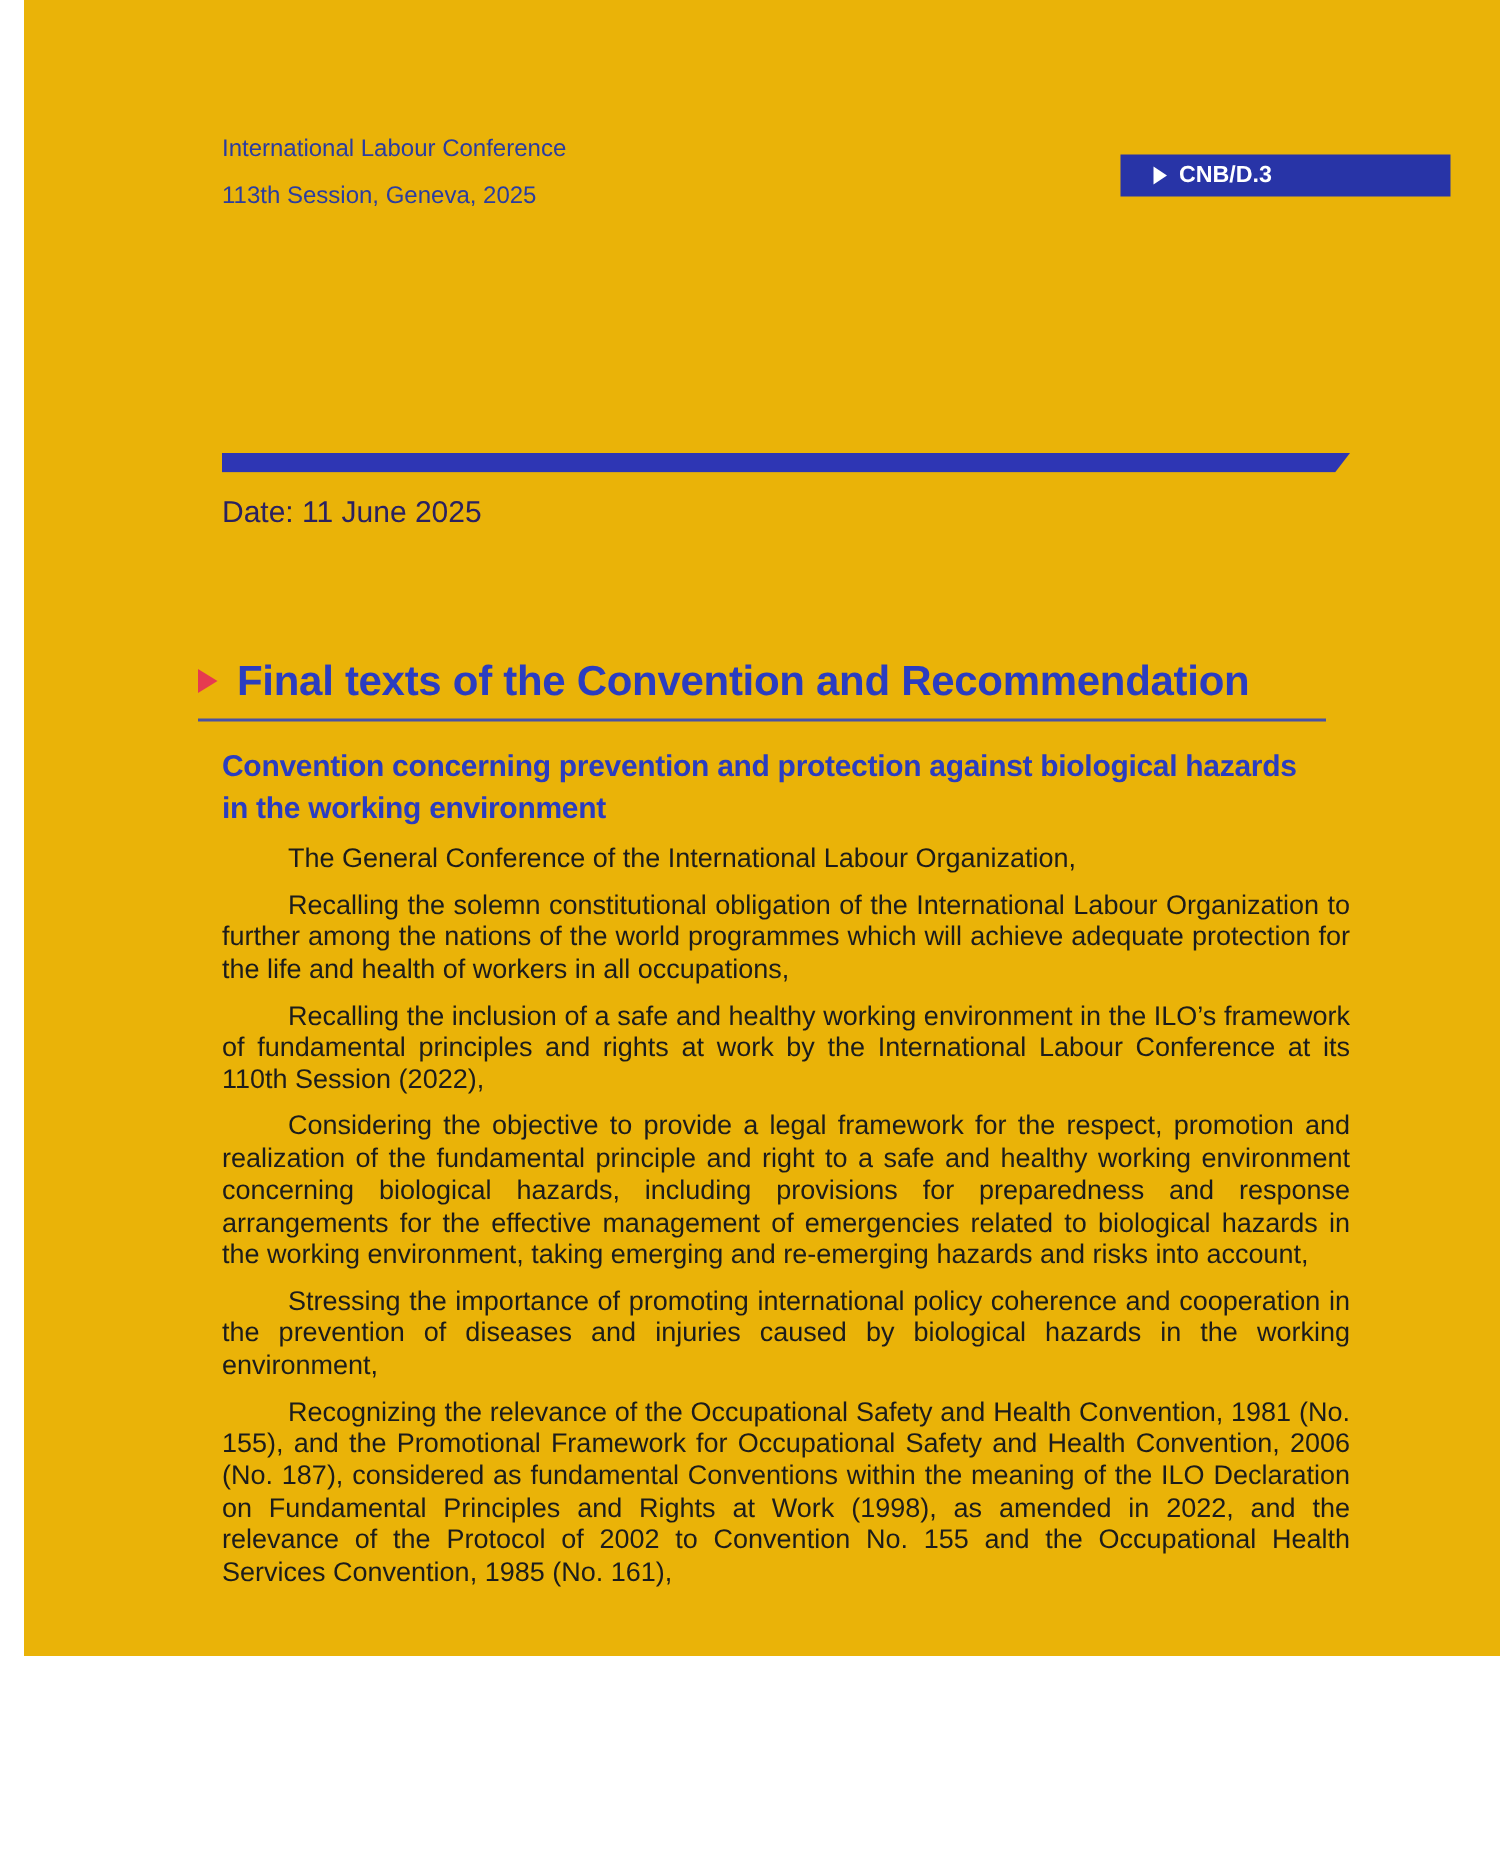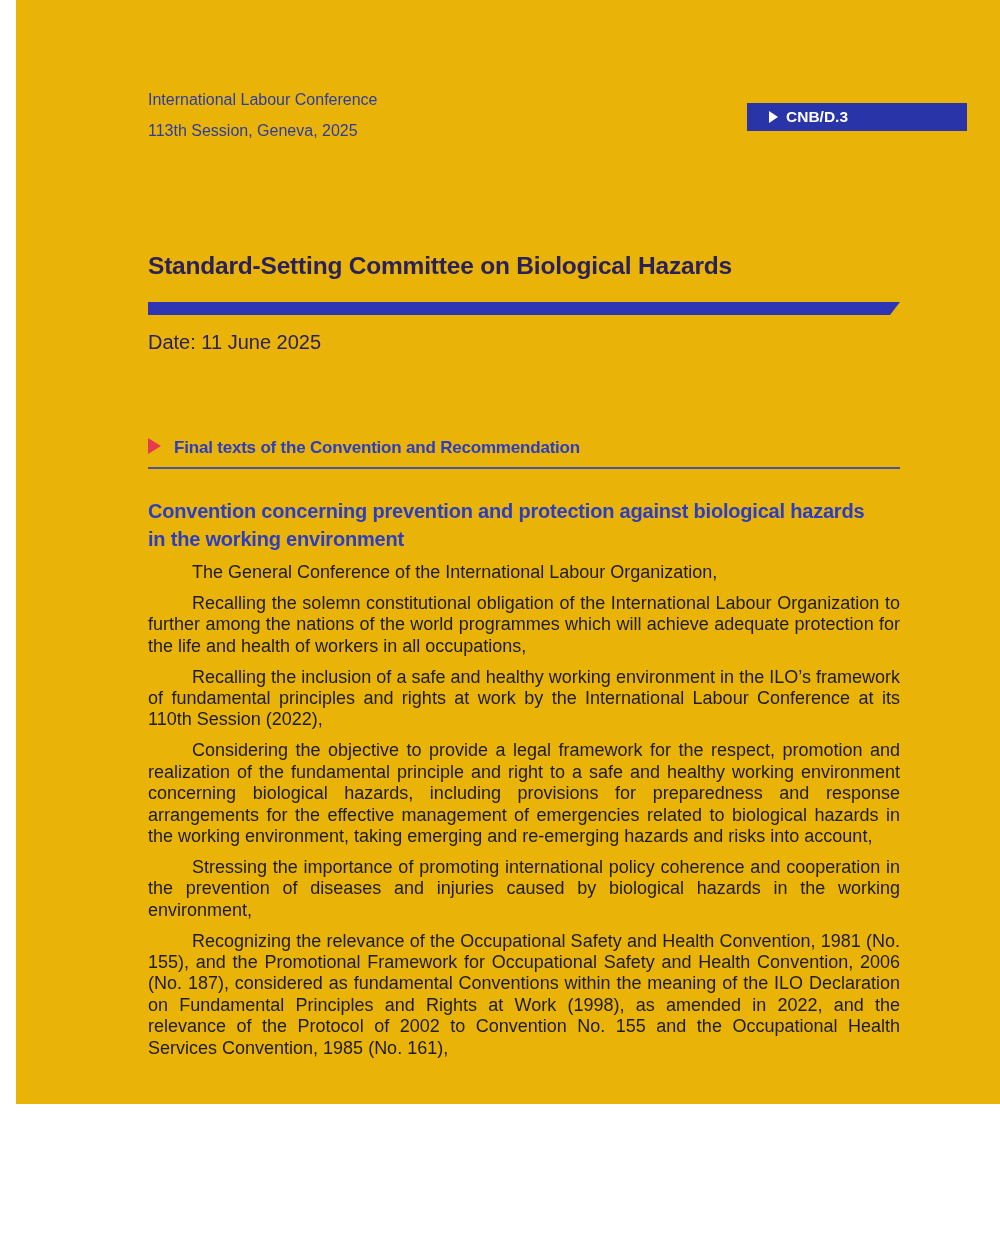--- a/index.html
+++ b/index.html
@@ -71,28 +71,29 @@
     position: absolute;
     left: 132px;
     top: 331px;
     font-size: 20px;
     color: var(--date-navy);
     text-align: right;
   }
   
   .section-heading {
     position: absolute;
-    left: 132px;
+    left: 116px;
     top: 438px;
     width: 752px;
     display: flex;
+    align-items: center;
     border-bottom: 2px solid var(--rule-blue);
     padding-bottom: 9px;
     color: var(--heading-blue);
-    font-size: 17px;
+    font-size: 28px;
     font-weight: bold;
     letter-spacing: -0.2px;
   }
   .tri-red {
     width: 0; height: 0;
     border-left: 13px solid var(--arrow-red);
     border-top: 8px solid transparent;
     border-bottom: 8px solid transparent;
     margin-right: 13px;
     flex: 0 0 auto;
@@ -132,21 +133,20 @@
   <div class="header-left">
     <div class="line1">International Labour Conference</div>
     <div class="line2">113th Session, Geneva, 2025</div>
   </div>
 
   <div class="badge">
     <span class="tri-white"></span>
     <span>CNB/D.3</span>
   </div>
 
-  <h1 class="doc-title">Standard-Setting Committee on Biological Hazards</h1>
 
   <div class="title-bar"></div>
 
   <div class="date-line">Date: 11 June 2025</div>
 
   <h2 class="section-heading">
     <span class="tri-red"></span>
     <span>Final texts of the Convention and Recommendation</span>
   </h2>
 

